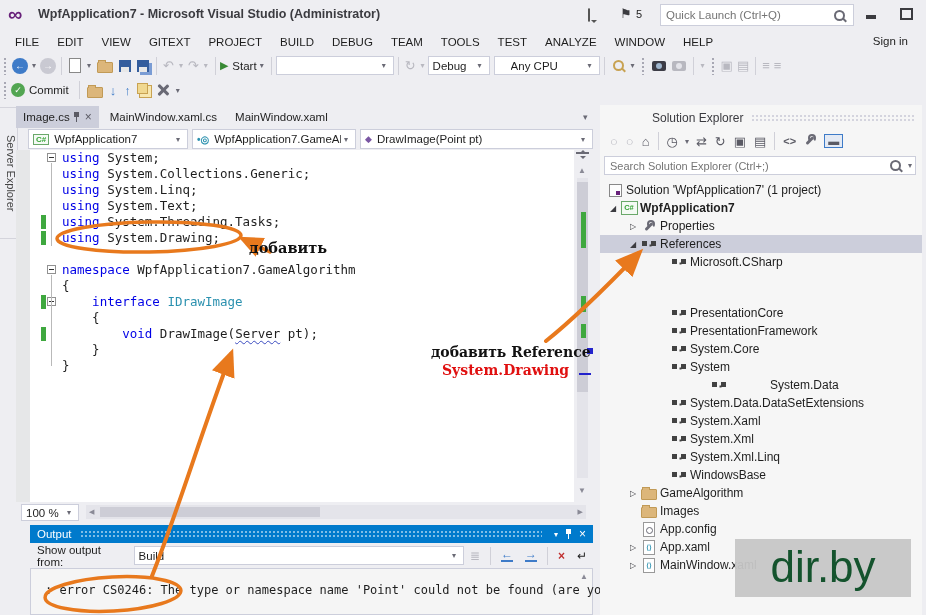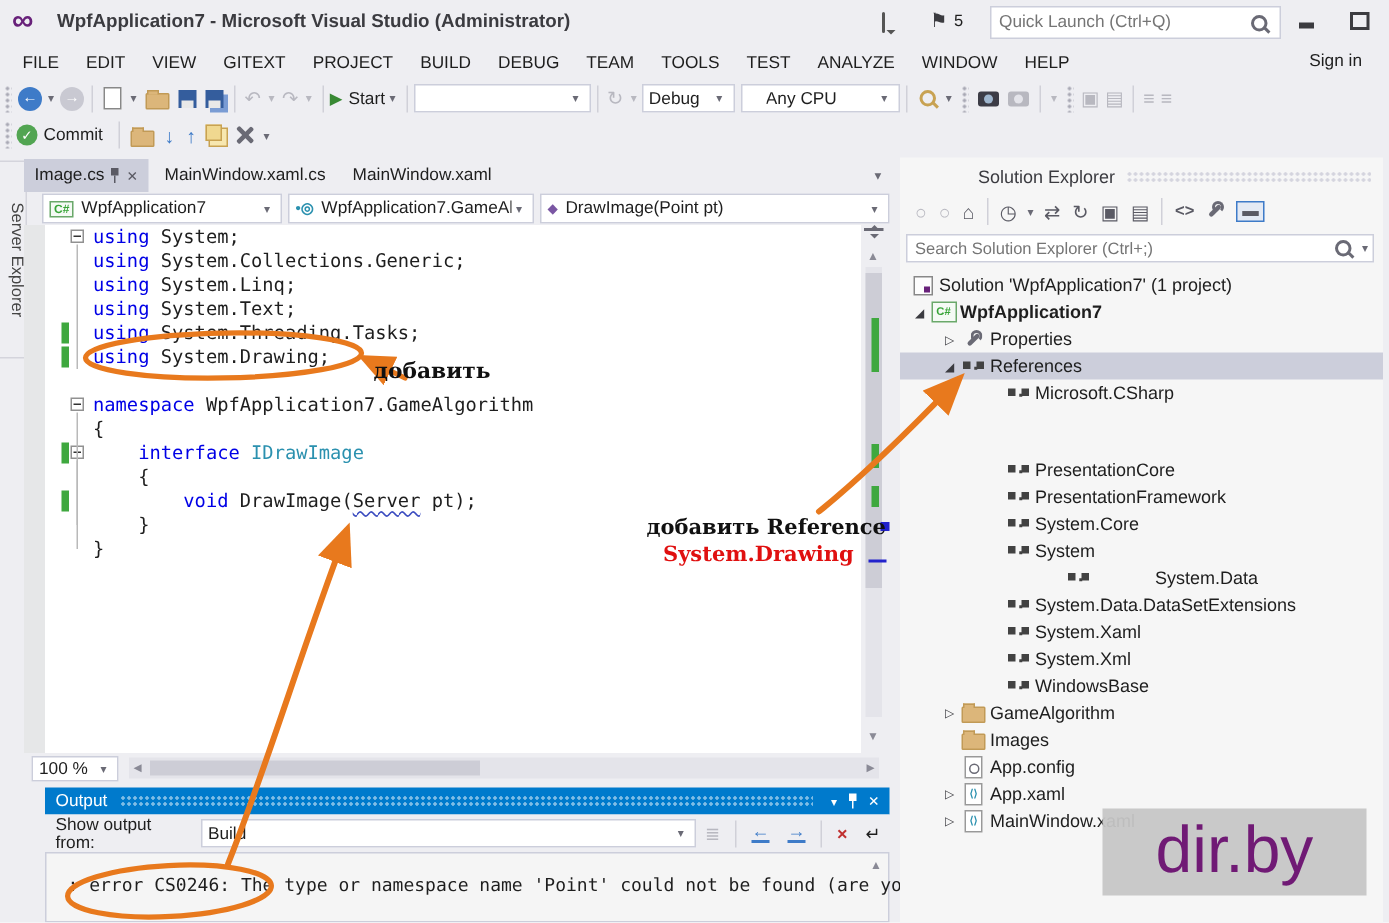--- a/index.html
+++ b/index.html
@@ -136,21 +136,21 @@
   .ti-ref{width:14px;height:6px;position:relative;}
   .ti-ref::before{content:"";position:absolute;left:0;top:0;width:5px;height:5px;background:#424242;}
   .ti-ref::after{content:"";position:absolute;right:0;top:0;width:5px;height:5px;background:#424242;box-shadow:-3px 2px 0 -1.5px #424242;}
   .ti-folder{width:14px;height:9px;background:#DCB67A;border:1px solid #C19A56;border-radius:1px;position:relative;margin-top:3px;}
   .ti-folder::before{content:"";position:absolute;top:-3px;left:0;width:6px;height:2px;background:#DCB67A;border:1px solid #C19A56;border-bottom:none;}
   .ti-file{width:10px;height:13px;background:#fff;border:1px solid #999;position:relative;font-size:7px;text-align:center;line-height:13px;}
   .ti-file.config::after{content:"";position:absolute;left:2px;top:4px;width:5px;height:5px;border:1.5px solid #6a6a75;border-radius:50%;}
   .ti-file.xaml{color:#2B91AF;font-weight:bold;}
   
   #watermark{left:735px;top:539px;width:176px;height:58px;background:rgba(198,198,198,.95);
-     color:#701a75;font-size:44px;text-align:center;line-height:56px;font-family:"Liberation Sans",sans-serif;z-index:40;}
+     color:#14532d;font-size:44px;text-align:center;line-height:56px;font-family:"Liberation Sans",sans-serif;z-index:40;}
   
   #annot-svg{left:0;top:0;z-index:50;pointer-events:none;}
   .annot-text{position:absolute;z-index:51;font-family:"DejaVu Serif",serif;font-weight:bold;pointer-events:none;}
   #ann-add{left:249px;top:239px;font-size:14.5px;color:#111;}
   #ann-ref1{left:431px;top:344px;font-size:14px;color:#111;}
   #ann-ref2{left:442px;top:362px;font-size:14px;color:#E01010;}
 </style>
 </head>
 <body>
 
@@ -486,20 +486,27 @@
           <span class="ticon">
             <span class="ti ti-ref"></span>
           </span>
           <span class="tlabel">System.Xml</span>
         </div>
         <div class="trow" style="padding-left: 56px;">
           <span class="expander"></span>
           <span class="ticon">
             <span class="ti ti-ref"></span>
           </span>
+          <span class="tlabel">System.Xml.Linq</span>
+        </div>
+        <div class="trow" style="padding-left: 56px;">
+          <span class="expander"></span>
+          <span class="ticon">
+            <span class="ti ti-ref"></span>
+          </span>
           <span class="tlabel">WindowsBase</span>
         </div>
         <div class="trow" style="padding-left: 26px;">
           <span class="expander">▷</span>
           <span class="ticon">
             <span class="ti ti-folder"></span>
           </span>
           <span class="tlabel">GameAlgorithm</span>
         </div>
         <div class="trow" style="padding-left: 26px;">

